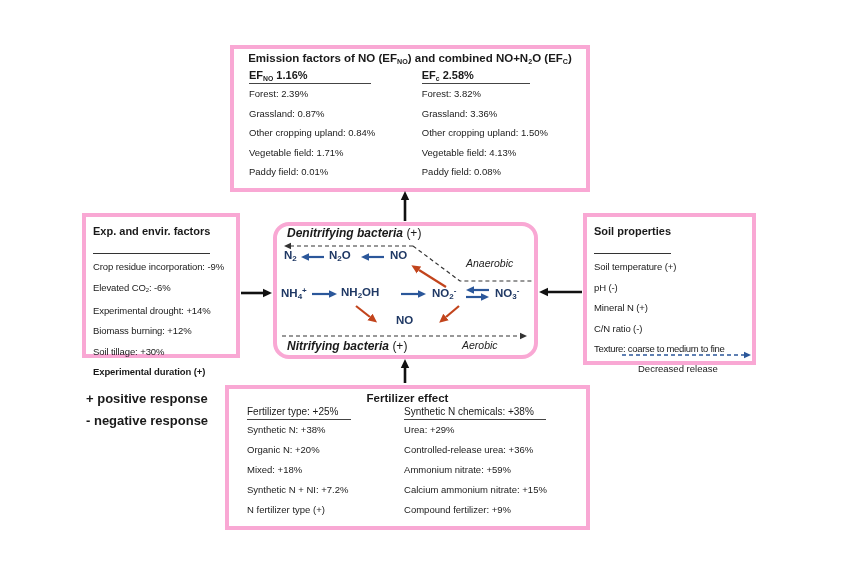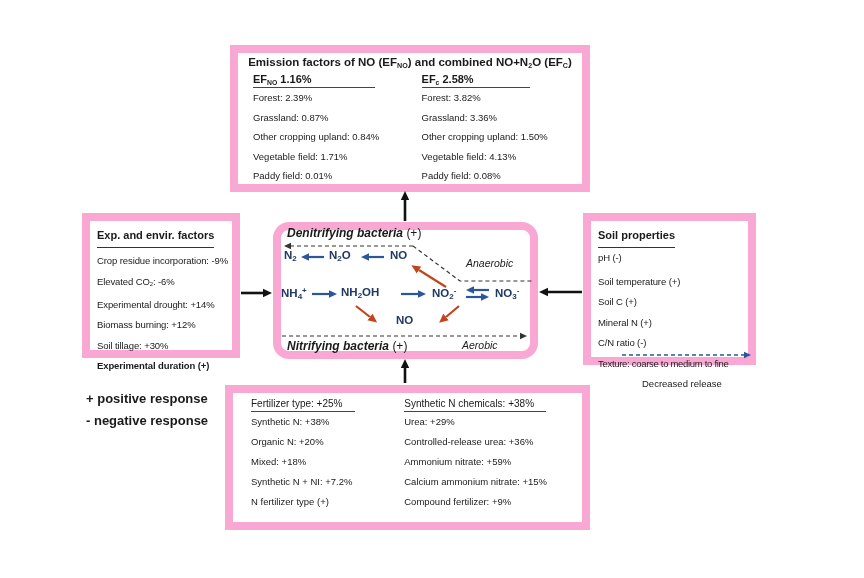--- a/index.html
+++ b/index.html
@@ -2,37 +2,37 @@
 <html><head>
 <meta charset="utf-8">
 <style>
   html,body{margin:0;padding:0;background:#fff;}
   #canvas{
     position:relative;width:864px;height:578px;background:#ffffff;
     font-family:"Liberation Sans",sans-serif;color:#1a1a1a;overflow:hidden;
   }
   .abs{position:absolute;}
   .box{
-    position:absolute;background:#fff;border:8px solid #f9a8d4;box-sizing:border-box;
+    position:absolute;background:#fff;border:4px solid #f9a8d4;box-sizing:border-box;
   }
   
   #emission-box{left:230px;top:45px;width:360px;height:147px;padding:3px 10px 0 10px;}
   .em-title{font-size:11.5px;font-weight:bold;text-align:center;white-space:nowrap;}
   .em-cols{display:flex;margin-top:3px;}
   .em-col1{width:182px;padding-left:5px;box-sizing:border-box;}
   .em-col2{width:158px;}
   .em-head{font-size:11px;font-weight:bold;padding-bottom:2px;border-bottom:1.2px solid #444;}
   .em-col1 .em-head{width:122px;}
   .em-col2 .em-head{width:108px;}
   .em-item{font-size:9.5px;line-height:19.5px;white-space:nowrap;}
   .em-col .em-item:first-of-type{margin-top:4px;}
   
   #exp-box{left:82px;top:213px;width:158px;height:145px;padding:4px 7px 0 7px;}
   #soil-box{left:583px;top:213px;width:173px;height:152px;padding:4px 7px 0 7px;}
-  .side-title{font-size:11px;font-weight:bold;display:inline-block;border-bottom:1.2px solid #333;padding-bottom:6px;white-space:nowrap;}
+  .side-title{font-size:11px;font-weight:bold;display:inline-block;border-bottom:1.2px solid #333;padding-bottom:16px;white-space:nowrap;}
   .side-item{font-size:9.5px;line-height:20.6px;white-space:nowrap;letter-spacing:-0.1px;}
   .side-item.bold{font-weight:bold;}
   .side-item.first{margin-top:3px;}
   .texture-sub{font-size:9.5px;margin-left:44px;margin-top:3px;white-space:nowrap;}
   
   #fert-box{left:225px;top:385px;width:365px;height:145px;padding:3px 8px 0 8px;}
   .fert-title{font-size:11.5px;font-weight:bold;text-align:center;}
   .fert-cols{display:flex;margin-top:2px;}
   .fert-col1{width:168px;padding-left:10px;box-sizing:border-box;}
   .fert-col2{width:175px;}
@@ -86,30 +86,30 @@
     <div class="side-item first">Crop residue incorporation: -9%</div>
     <div class="side-item">Elevated CO<sub>2</sub>: -6%</div>
     <div class="side-item">Experimental drought: +14%</div>
     <div class="side-item">Biomass burning: +12%</div>
     <div class="side-item">Soil tillage: +30%</div>
     <div class="side-item bold">Experimental duration (+)</div>
   </div>
 
   <div id="soil-box" class="box">
     <span class="side-title">Soil properties</span>
+    <div class="side-item first">Soil temperature (+)</div>
     <div class="side-item">pH (-)</div>
-    <div class="side-item first">Soil temperature (+)</div>
-    <div class="side-item">Soil C (+)</div>
     <div class="side-item">Mineral N (+)</div>
     <div class="side-item">C/N ratio (-)</div>
     <div class="side-item" style="letter-spacing:-0.3px;">Texture: coarse to medium to fine</div>
     <div class="texture-sub">Decreased release</div>
   </div>
 
   <div id="fert-box" class="box">
+    <div class="fert-title">Fertilizer effect</div>
     <div class="fert-cols">
       <div class="fert-col fert-col1">
         <div class="fert-head">Fertilizer type: +25%</div>
         <div class="fert-item">Synthetic N: +38%</div>
         <div class="fert-item">Organic N: +20%</div>
         <div class="fert-item">Mixed: +18%</div>
         <div class="fert-item">Synthetic N + NI: +7.2%</div>
         <div class="fert-item">N fertilizer type (+)</div>
       </div>
       <div class="fert-col fert-col2">

